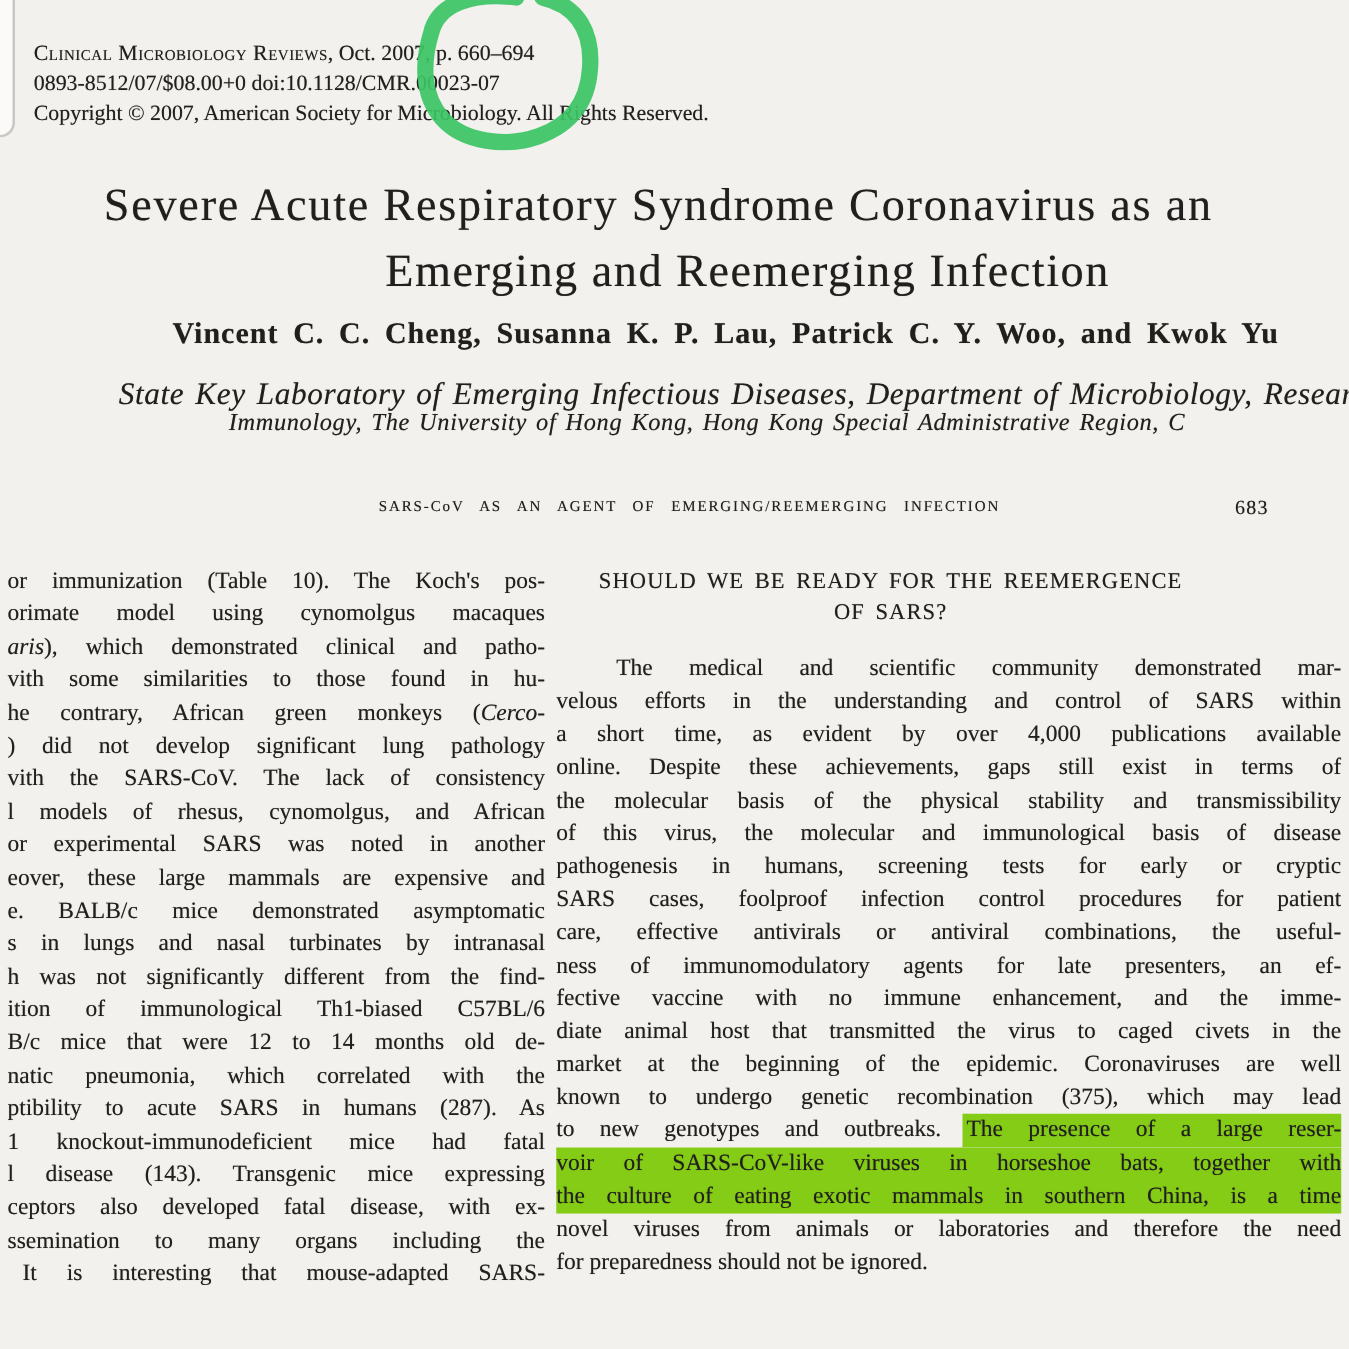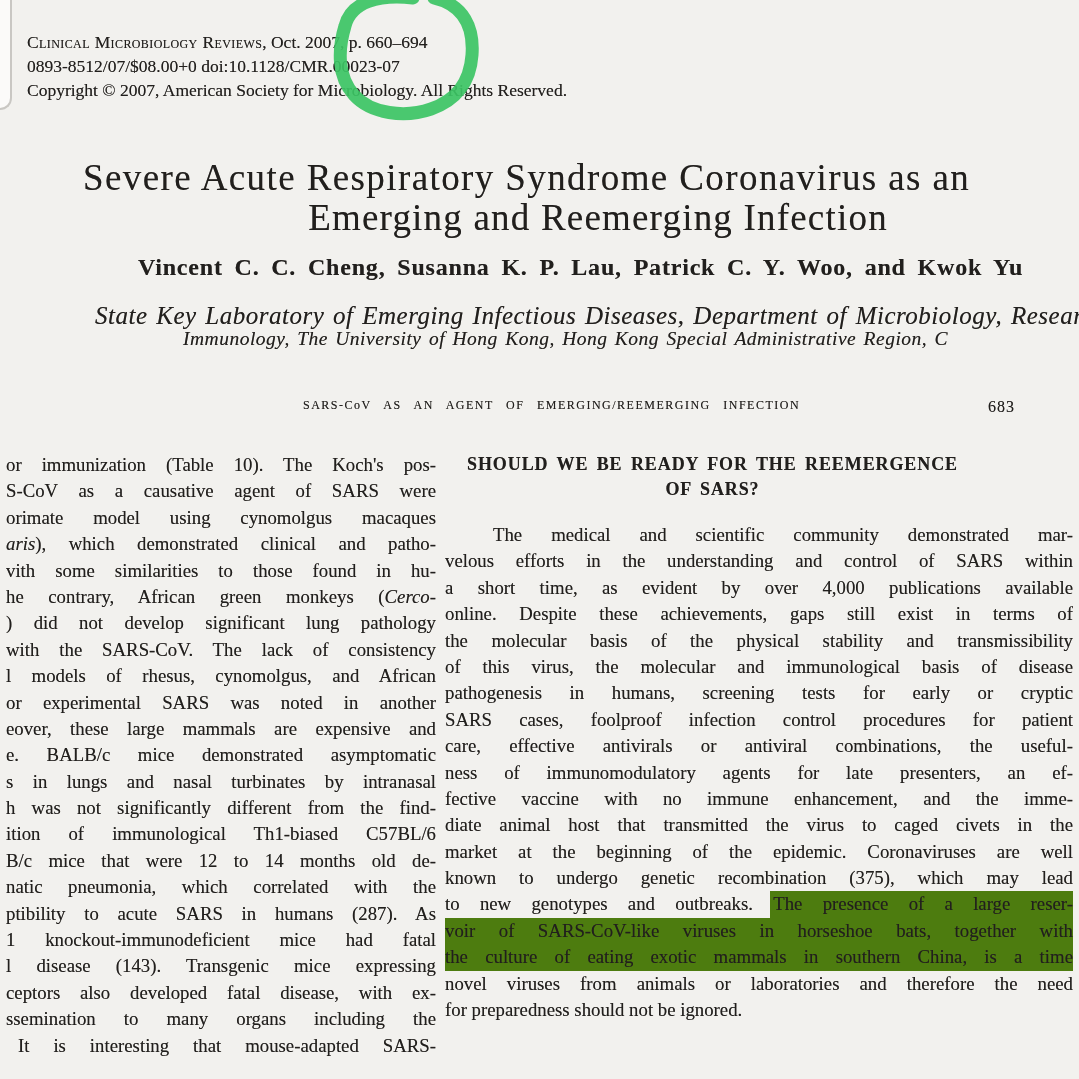--- a/index.html
+++ b/index.html
@@ -14,40 +14,40 @@
     border-right:2px solid #c9c7c3;border-bottom:2px solid #c9c7c3;border-bottom-right-radius:16px;}
 
   
   .jheader{position:absolute;left:27px;top:30px;font-size:17.5px;line-height:24px;white-space:nowrap;}
   .sc{font-variant:small-caps;letter-spacing:.4px;margin-top:20px;}
 
   
   .circle-svg{position:absolute;left:325px;top:-8px;}
 
   
-  .title1{position:absolute;left:83px;top:156px;font-size:37px;letter-spacing:1.4px;white-space:nowrap;}
+  .title1{position:absolute;left:83px;top:143px;font-size:37px;letter-spacing:1.4px;white-space:nowrap;}
   .title2{position:absolute;left:8px;top:196px;width:1180px;text-align:center;font-size:37px;letter-spacing:1.2px;white-space:nowrap;}
   .authors{position:absolute;left:138px;top:254px;font-size:24px;letter-spacing:.8px;word-spacing:5px;white-space:nowrap;font-weight:bold;}
   .affil1{position:absolute;left:95px;top:302px;font-size:25px;font-style:italic;letter-spacing:.5px;word-spacing:2px;white-space:nowrap;}
   .affil2{position:absolute;left:183px;top:328px;font-size:19.5px;font-style:italic;letter-spacing:.5px;word-spacing:2px;white-space:nowrap;}
 
   
   .runhead{position:absolute;left:303px;top:398px;font-size:12px;letter-spacing:1.5px;word-spacing:8px;white-space:nowrap;}
   .pagenum{position:absolute;left:988px;top:398px;font-size:16px;letter-spacing:1px;}
 
   
   .col{position:absolute;top:452px;font-size:18.8px;}
   .col-left{left:6px;width:430px;}
   .col-right{left:445px;width:628px;}
   .tline{height:26.4px;line-height:26.4px;overflow:hidden;text-align:justify;text-align-last:justify;}
   .tline.end{text-align-last:left;}
   .it{font-style:italic;}
-  .hl{background:#4d7c0f;padding:4px 3px;margin:0 -3px;}
+  .hl{background:#84cc16;padding:4px 3px;margin:0 -3px;}
 
-  .rc-head{width:535px;text-align:center;font-weight:bold;font-size:18px;line-height:25px;letter-spacing:.9px;word-spacing:3px;}
+  .rc-head{width:535px;text-align:center;font-weight:normal;font-size:18px;line-height:25px;letter-spacing:.9px;word-spacing:3px;}
   .rc-body{margin-top:20px;}
 </style>
 </head>
 <body>
 
 <div id="canvas">
 
   <div class="artifact-left"></div>
 
   <div class="jheader soft">
@@ -71,27 +71,26 @@
 
   <div class="affil1 soft">State Key Laboratory of Emerging Infectious Diseases, Department of Microbiology, Research Centre</div>
   <div class="affil2 soft">Immunology, The University of Hong Kong, Hong Kong Special Administrative Region, C</div>
 
   <div class="runhead soft">SARS-CoV AS AN AGENT OF EMERGING/REEMERGING INFECTION</div>
   <div class="pagenum soft">683</div>
 
   <div class="col col-left soft">
     <div>
         <div class="tline"><span>or immunization (Table 10). The Koch's pos-</span></div>
-        <div class="tline"><span>S-CoV as a causative agent of SARS were</span></div>
         <div class="tline"><span>orimate model using cynomolgus macaques</span></div>
         <div class="tline"><span class="it">aris</span><span>), which demonstrated clinical and patho-</span></div>
         <div class="tline"><span>vith some similarities to those found in hu-</span></div>
         <div class="tline"><span>he contrary, African green monkeys (</span><span class="it">Cerco-</span></div>
         <div class="tline"><span>) did not develop significant lung pathology</span></div>
-        <div class="tline"><span>with the SARS-CoV. The lack of consistency</span></div>
+        <div class="tline"><span>vith the SARS-CoV. The lack of consistency</span></div>
         <div class="tline"><span>l models of rhesus, cynomolgus, and African</span></div>
         <div class="tline"><span>or experimental SARS was noted in another</span></div>
         <div class="tline"><span>eover, these large mammals are expensive and</span></div>
         <div class="tline"><span>e. BALB/c mice demonstrated asymptomatic</span></div>
         <div class="tline"><span>s in lungs and nasal turbinates by intranasal</span></div>
         <div class="tline"><span>h was not significantly different from the find-</span></div>
         <div class="tline"><span>ition of immunological Th1-biased C57BL/6</span></div>
         <div class="tline"><span>B/c mice that were 12 to 14 months old de-</span></div>
         <div class="tline"><span>natic pneumonia, which correlated with the</span></div>
         <div class="tline"><span>ptibility to acute SARS in humans (287). As</span></div>

